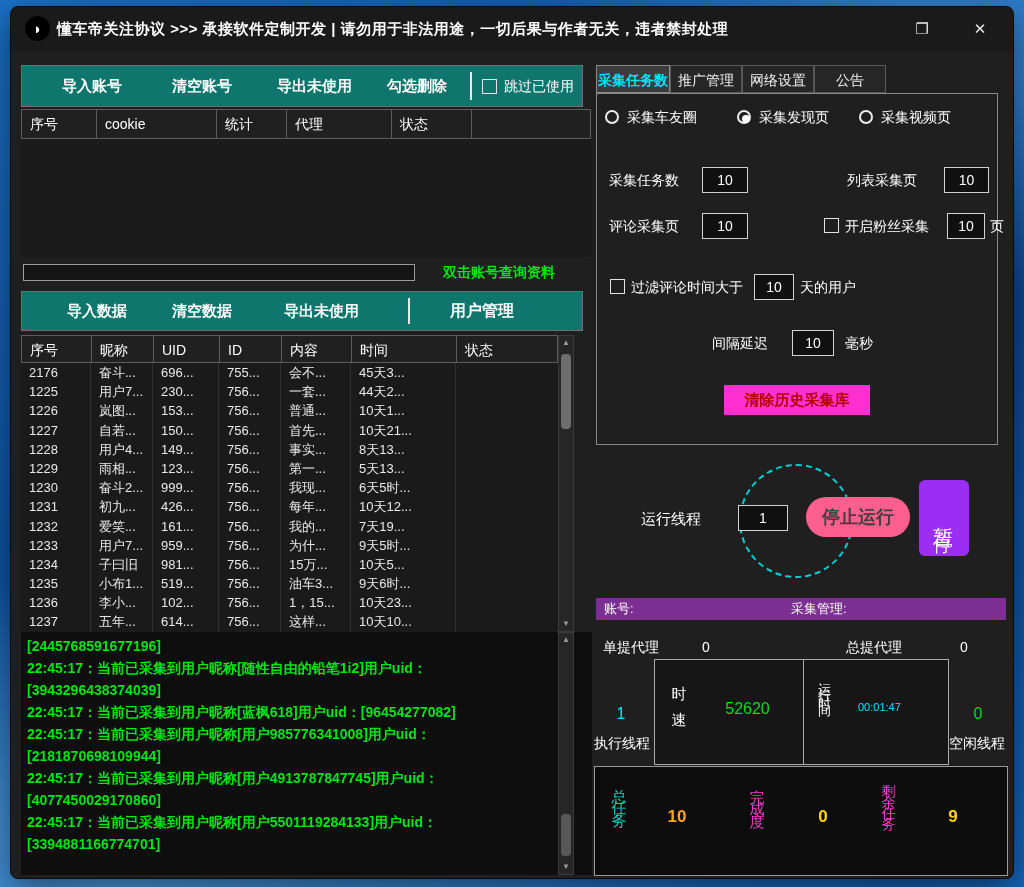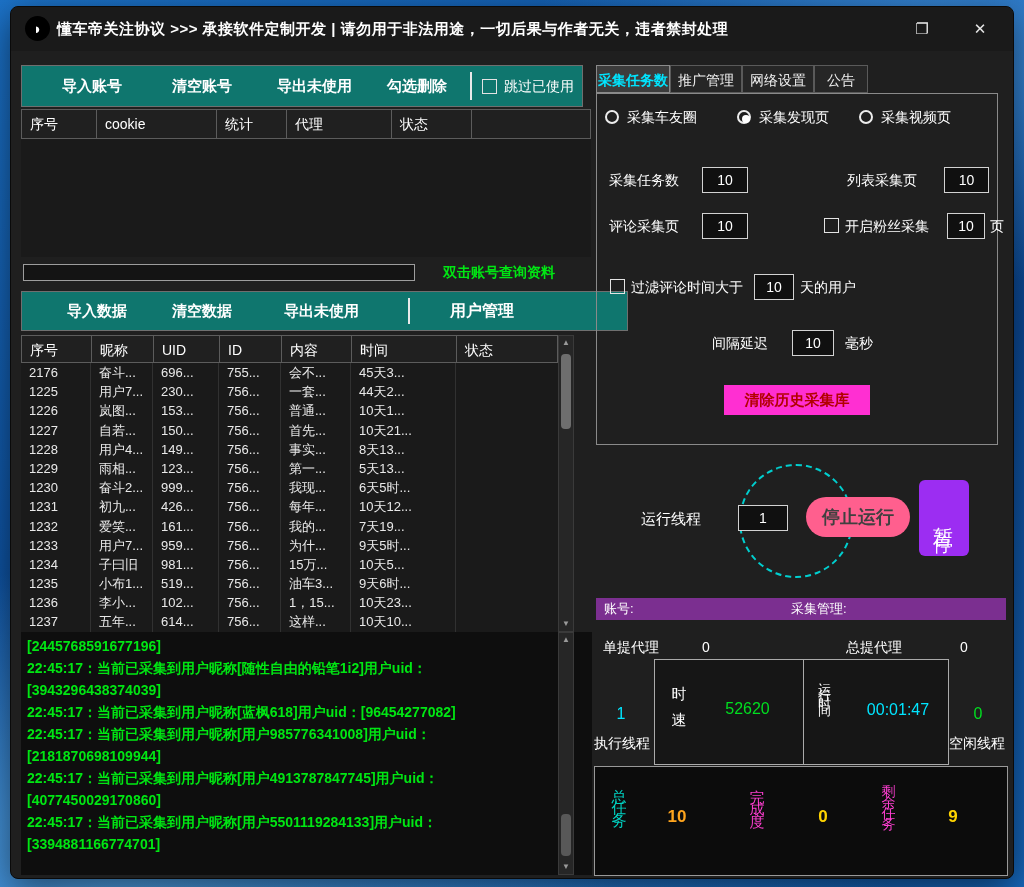--- a/index.html
+++ b/index.html
@@ -83,21 +83,21 @@
     <span class="hc a2">统计</span>
     <span class="hc a3">代理</span>
     <span class="hc a4">状态</span>
     <span class="hc a5"></span>
   </div>
   <div class="tbody" style="left:10px;top:132px;width:570px;height:118px;"></div>
 
   <input class="searchbox" style="left: 12px; top: 257px; width: 392px;" value="">
   <div class="hint" style="left:432px;top:257px;">双击账号查询资料</div>
 
-  <div class="bar" style="left:10px;top:284px;width:607px;height:40px;">
+  <div class="bar" style="left:10px;top:284px;width:562px;height:40px;">
     <span class="tbtn" style="left:45px;">导入数据</span>
     <span class="tbtn" style="left:150px;">清空数据</span>
     <span class="tbtn" style="left:262px;">导出未使用</span>
     <span class="vdiv" style="left:386px;"></span>
     <span class="tbtn" style="left:428px;font-size:16px;">用户管理</span>
   </div>
 
   <div class="thead" style="left:10px;top:328px;width:537px;height:28px;">
     <span class="hc c0">序号</span>
     <span class="hc c1">昵称</span>
@@ -258,21 +258,21 @@
   </div>
   <div class="sbar" style="left:547px;top:625px;height:243px;">
     <div class="sarrow" style="top:0;">▲</div>
     <div class="sthumb" style="bottom:18px;height:42px;background:#585858;"></div>
     <div class="sarrow" style="bottom:0;">▼</div>
   </div>
 
   <div class="tab active" style="left:585px;width:74px;top:58px;">采集任务数</div>
   <div class="tab" style="left:659px;width:72px;top:58px;">推广管理</div>
   <div class="tab" style="left:731px;width:72px;top:58px;">网络设置</div>
-  <div class="tab" style="left:803px;width:54px;top:58px;">公告</div>
+  <div class="tab" style="left:803px;width:72px;top:58px;">公告</div>
 
   <div class="groupbox" style="left:585px;top:86px;width:402px;height:352px;">
 
     <span class="radio" style="left:8px;top:16px;"></span>
     <span class="lbl abs" style="left:30px;top:15px;">采集车友圈</span>
     <span class="radio sel" style="left:140px;top:16px;"></span>
     <span class="lbl abs" style="left:162px;top:15px;">采集发现页</span>
     <span class="radio" style="left:262px;top:16px;"></span>
     <span class="lbl abs" style="left:284px;top:15px;">采集视频页</span>
 
@@ -316,21 +316,21 @@
   <span class="lbl abs" style="left:592px;top:632px;">单提代理</span>
   <span class="lbl abs" style="left:680px;top:632px;width:30px;text-align:center;">0</span>
   <span class="lbl abs" style="left:835px;top:632px;">总提代理</span>
   <span class="lbl abs" style="left:938px;top:632px;width:30px;text-align:center;">0</span>
 
   <div class="statsbox" style="left:643px;top:652px;width:295px;height:106px;">
     <span class="vtext white abs" style="left:14px;top:14px;font-size:15px;letter-spacing:26px;">时速</span>
     <span class="green abs" style="left:45px;top:40px;width:95px;text-align:center;font-size:16px;">52620</span>
     <div class="abs" style="left:148px;top:0;width:1px;height:100%;background:#aaa;"></div>
     <span class="vtext white abs" style="left:160px;top:12px;font-size:13px;letter-spacing:7px;">运行时间</span>
-    <span class="cyan abs" style="left:197px;top:41px;width:92px;text-align:center;font-size:16px;">00:01:47</span>
+    <span class="cyan abs" style="left:203px;top:41px;width:92px;font-size:11px;">00:01:47</span>
   </div>
 
   <span class="cyan abs" style="left:595px;top:698px;width:30px;text-align:center;font-size:16px;">1</span>
   <span class="lbl abs" style="left:583px;top:728px;">执行线程</span>
   <span class="green abs" style="left:952px;top:698px;width:30px;text-align:center;font-size:16px;">0</span>
   <span class="lbl abs" style="left:938px;top:728px;">空闲线程</span>
 
   <div class="botbox" style="left:583px;top:759px;width:414px;height:110px;">
     <span class="vtext teal abs" style="left:14px;top:10px;font-size:15px;letter-spacing:12px;">总任务</span>
     <span class="orange abs" style="left:62px;top:40px;width:40px;text-align:center;font-size:17px;font-weight:bold;">10</span>

